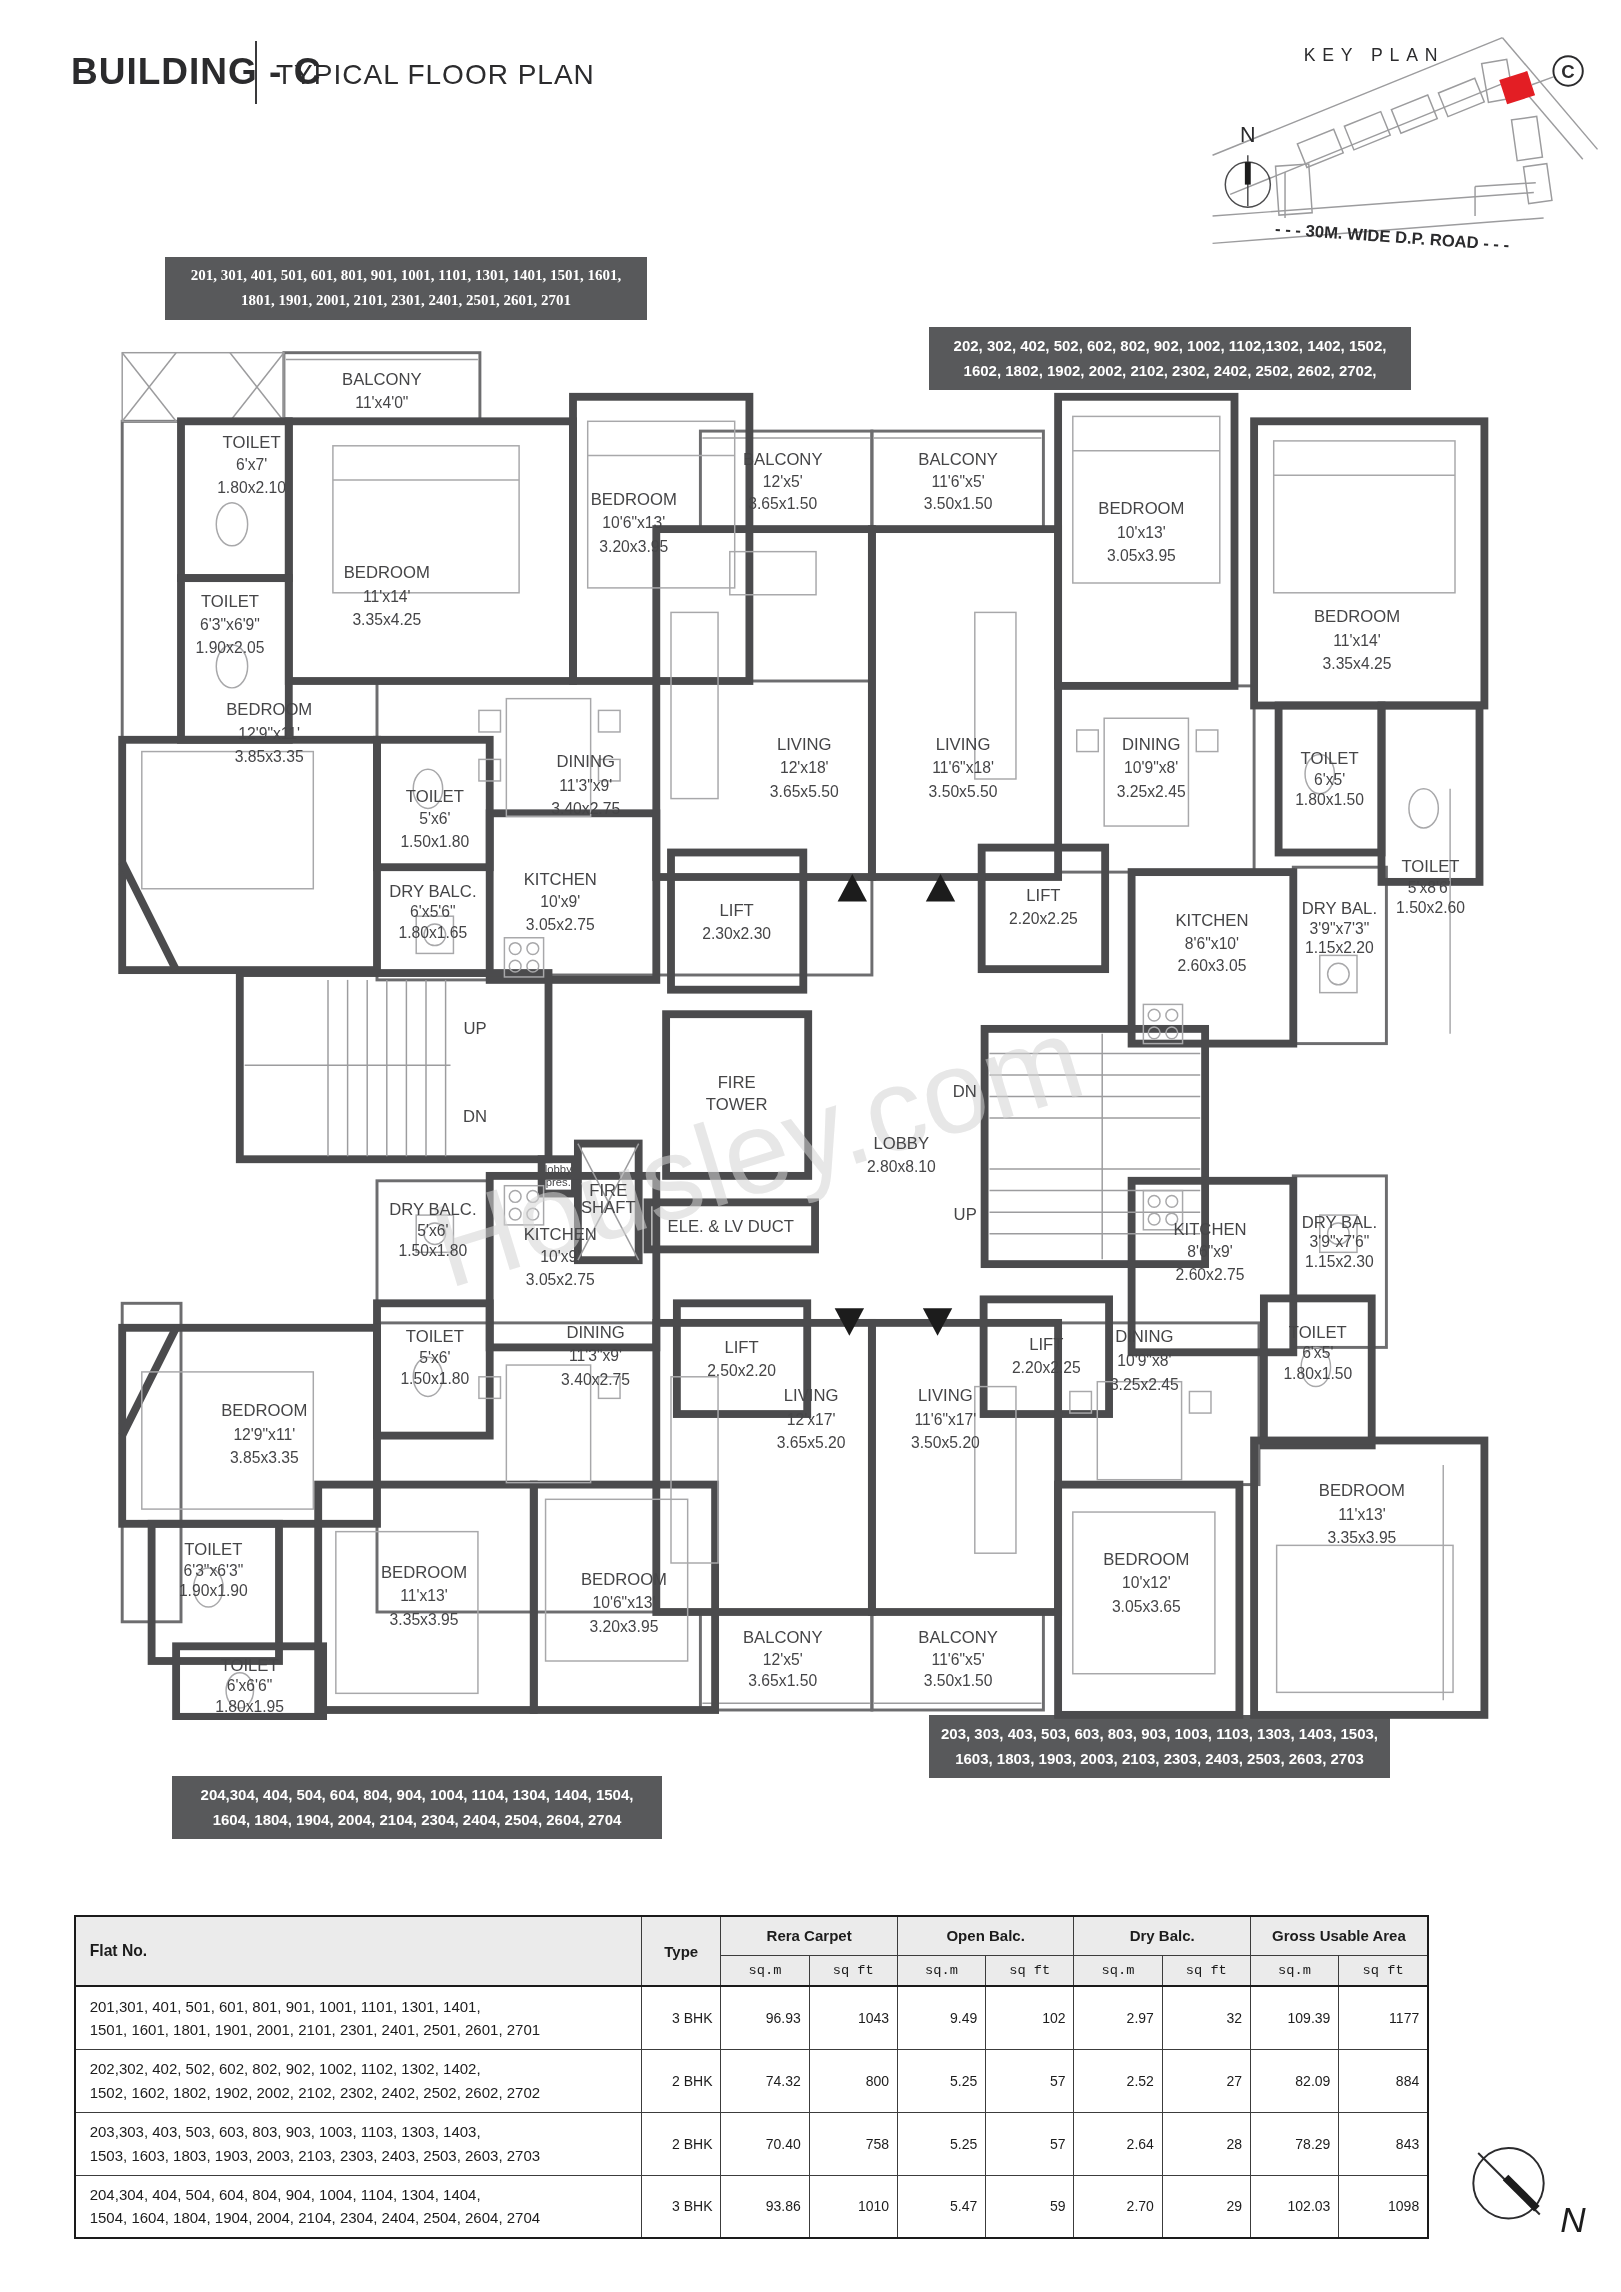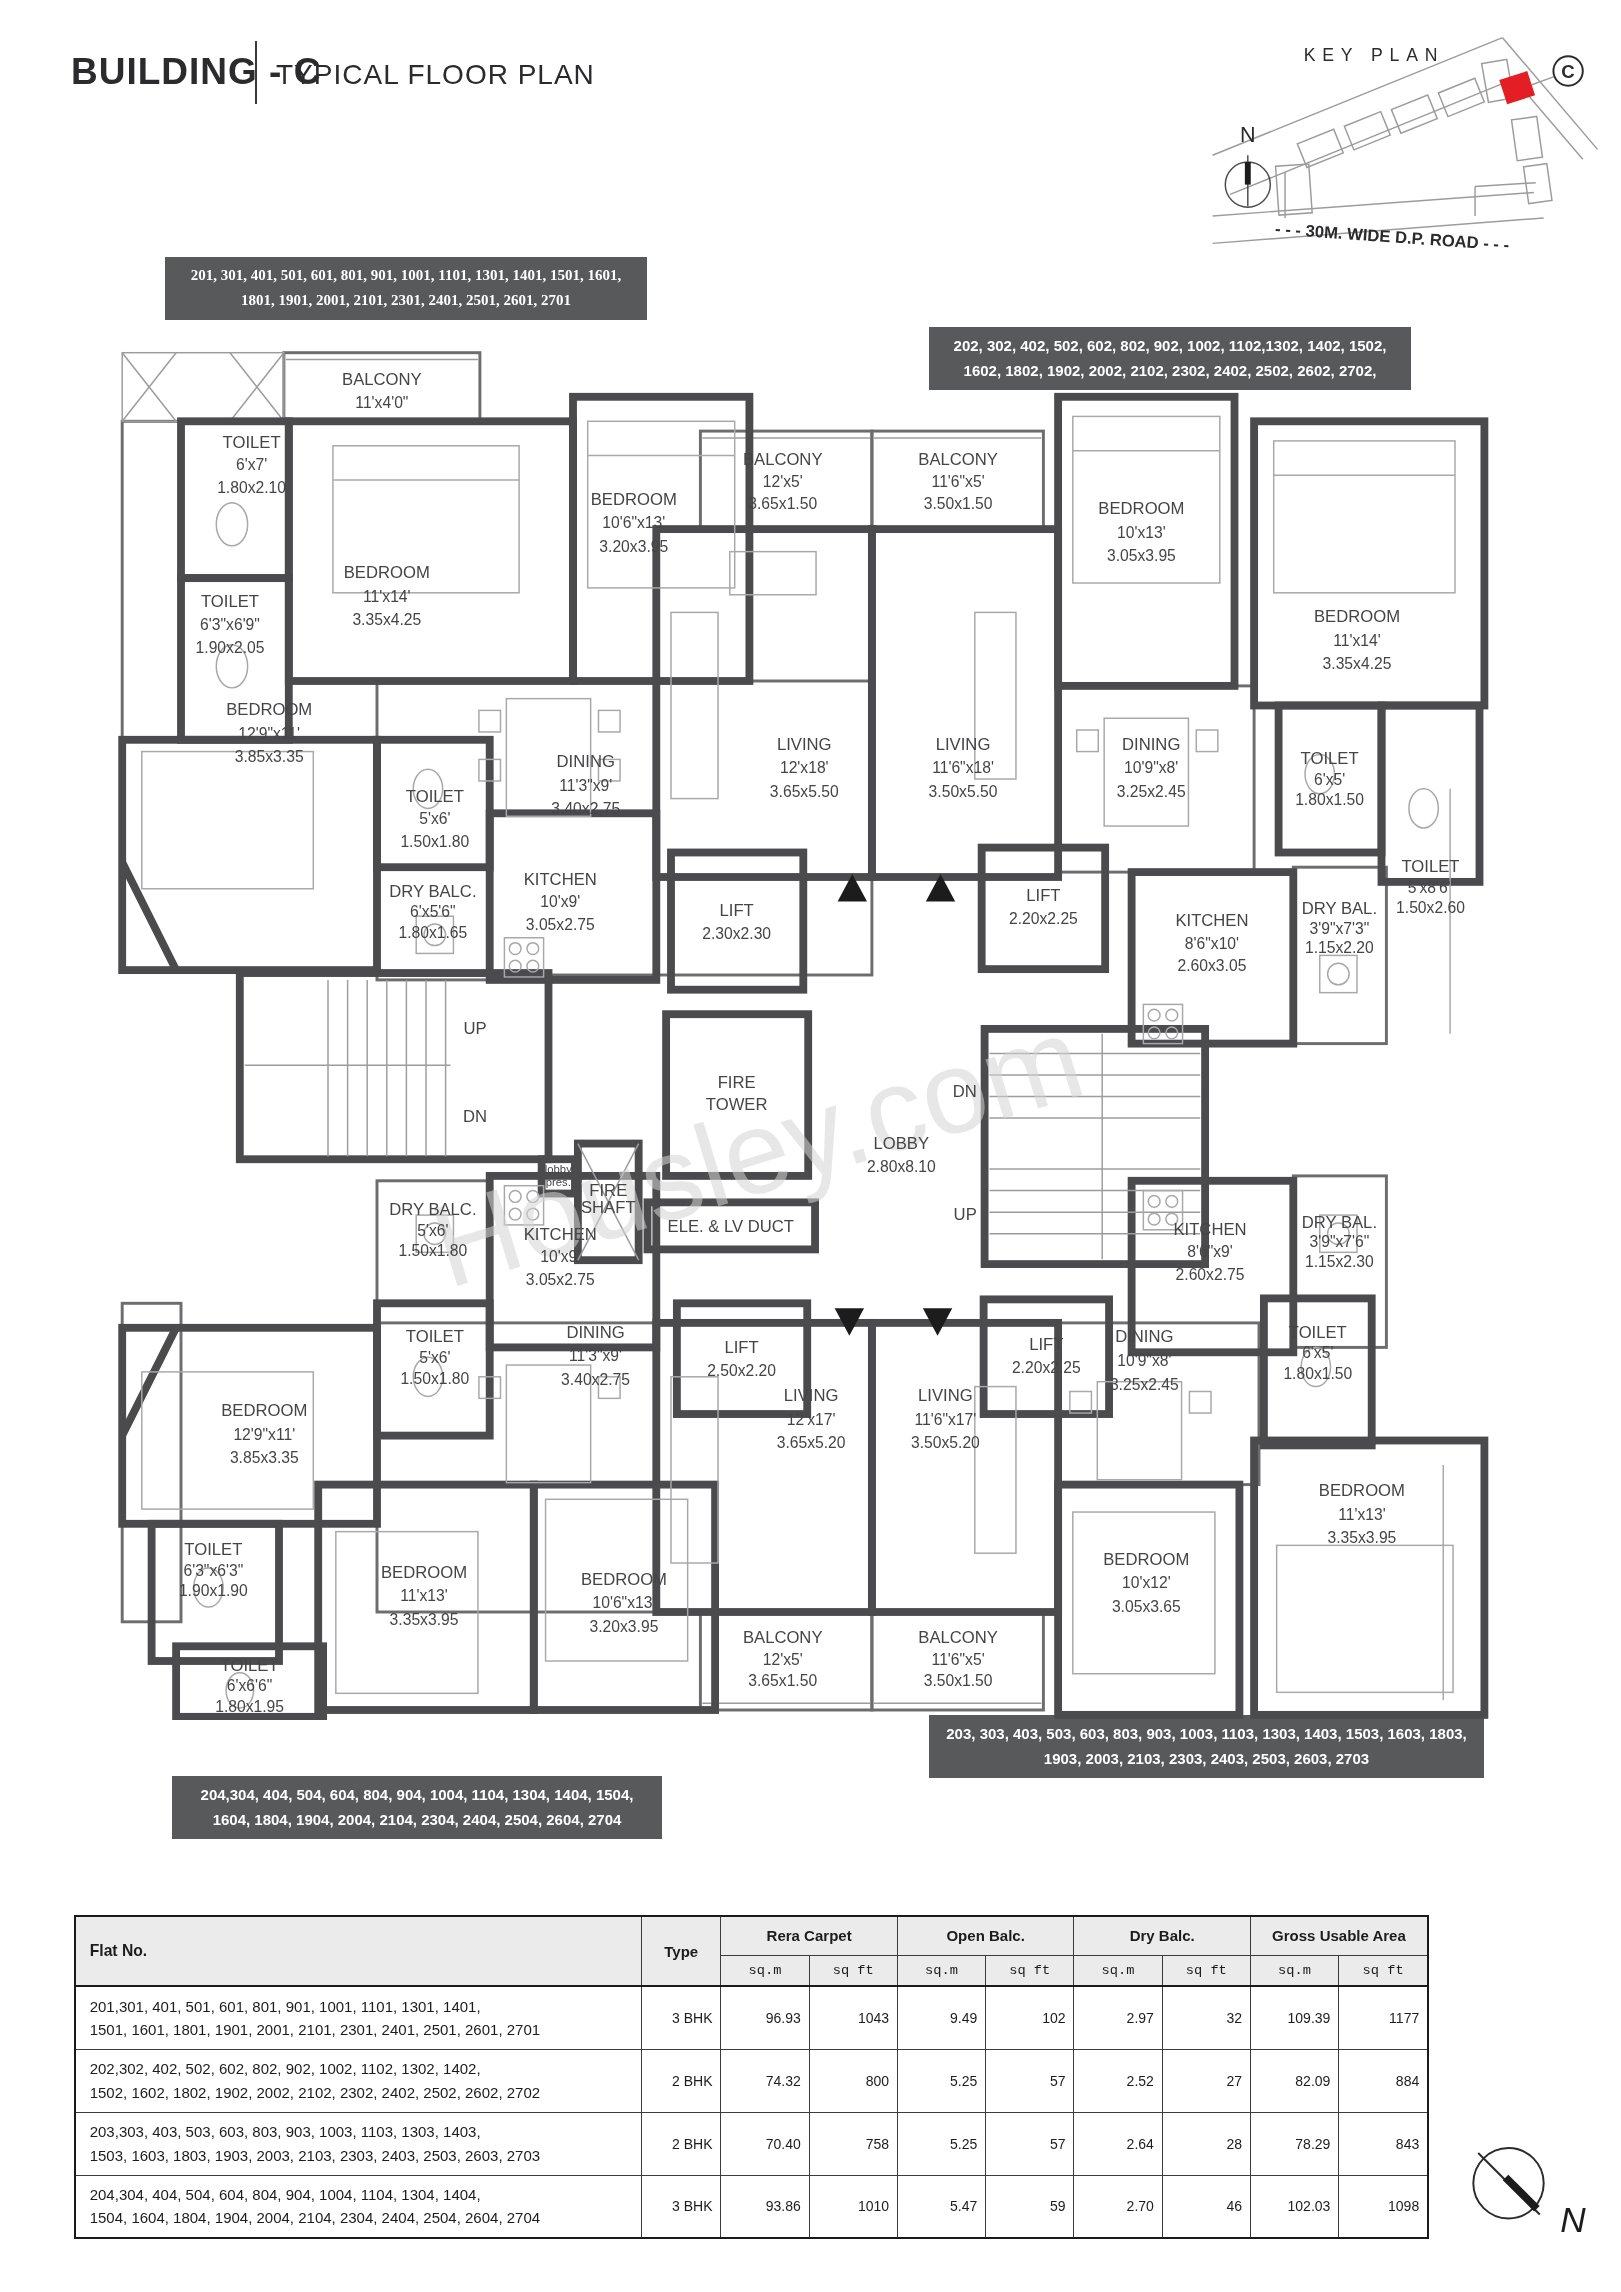--- a/index.html
+++ b/index.html
@@ -8,21 +8,21 @@
   .abs{position:absolute;}
   
   #title{left:71px;top:51px;font-size:37px;font-weight:bold;letter-spacing:1px;color:#2b2b2d;}
   #title-divider{left:255px;top:41px;width:2px;height:63px;background:#3a3a3c;}
   #subtitle{left:276px;top:59px;font-size:28px;font-weight:400;color:#2b2b2d;letter-spacing:1px;}
   
   .flatbox{background:#58595b;color:#ffffff;font-weight:bold;font-size:15px;line-height:1.7;
            text-align:center;padding:5.9px 9.8px;box-sizing:border-box;}
   #fb-tl{left:165px;top:257px;width:482px;font-family:Liberation Serif, serif;}
   #fb-tr{left:929px;top:327px;width:482px;}
-  #fb-br{left:929px;top:1715px;width:555px;}
+  #fb-br{left:929px;top:1715px;width:461px;}
   #fb-bl{left:172px;top:1776px;width:490px;}
   
   #areatable{left:74px;top:1915px;width:1355px;border-collapse:collapse;table-layout:fixed;
              font-size:14px;color:#1c1c1c;}
   #areatable td,#areatable th{border:1.4px solid #3c3c3c;padding:2px 7.8px;box-sizing:border-box;}
   #areatable thead th{background:#ebebeb;font-weight:bold;font-size:15px;}
   #areatable thead tr.sub th{font-weight:normal;font-size:13.7px;height:31px;font-family:Liberation Mono, monospace;}
   #areatable .flatcol{text-align:left;padding-left:13.7px;white-space:pre-line;font-size:15px;line-height:1.55;}
   #areatable td{text-align:right;height:63px;}
   #areatable{border:2.9px solid #1a1a1a;}
@@ -419,21 +419,21 @@
     </tr>
     <tr>
       <td class="flatcol">204,304, 404, 504, 604, 804, 904, 1004, 1104, 1304, 1404,
 1504, 1604, 1804, 1904, 2004, 2104, 2304, 2404, 2504, 2604, 2704</td>
       <td>3 BHK</td>
       <td>93.86</td>
           <td>1010</td>
       <td>5.47</td>
           <td>59</td>
       <td>2.70</td>
-          <td>46</td>
+          <td>29</td>
       <td>102.03</td>
           <td>1098</td>
     </tr>
   </tbody>
 </table>
 
 <svg class="abs" style="left:1441px;top:2107px;" width="180" height="176" viewBox="0 0 184 180">
   <circle cx="69" cy="78" r="36" fill="none" stroke="#2b2b2d" stroke-width="2"></circle>
   <line x1="38" y1="47" x2="101" y2="110" stroke="#2b2b2d" stroke-width="2"></line>
   <line x1="66" y1="72" x2="98" y2="104" stroke="#1c1c1c" stroke-width="8"></line>

